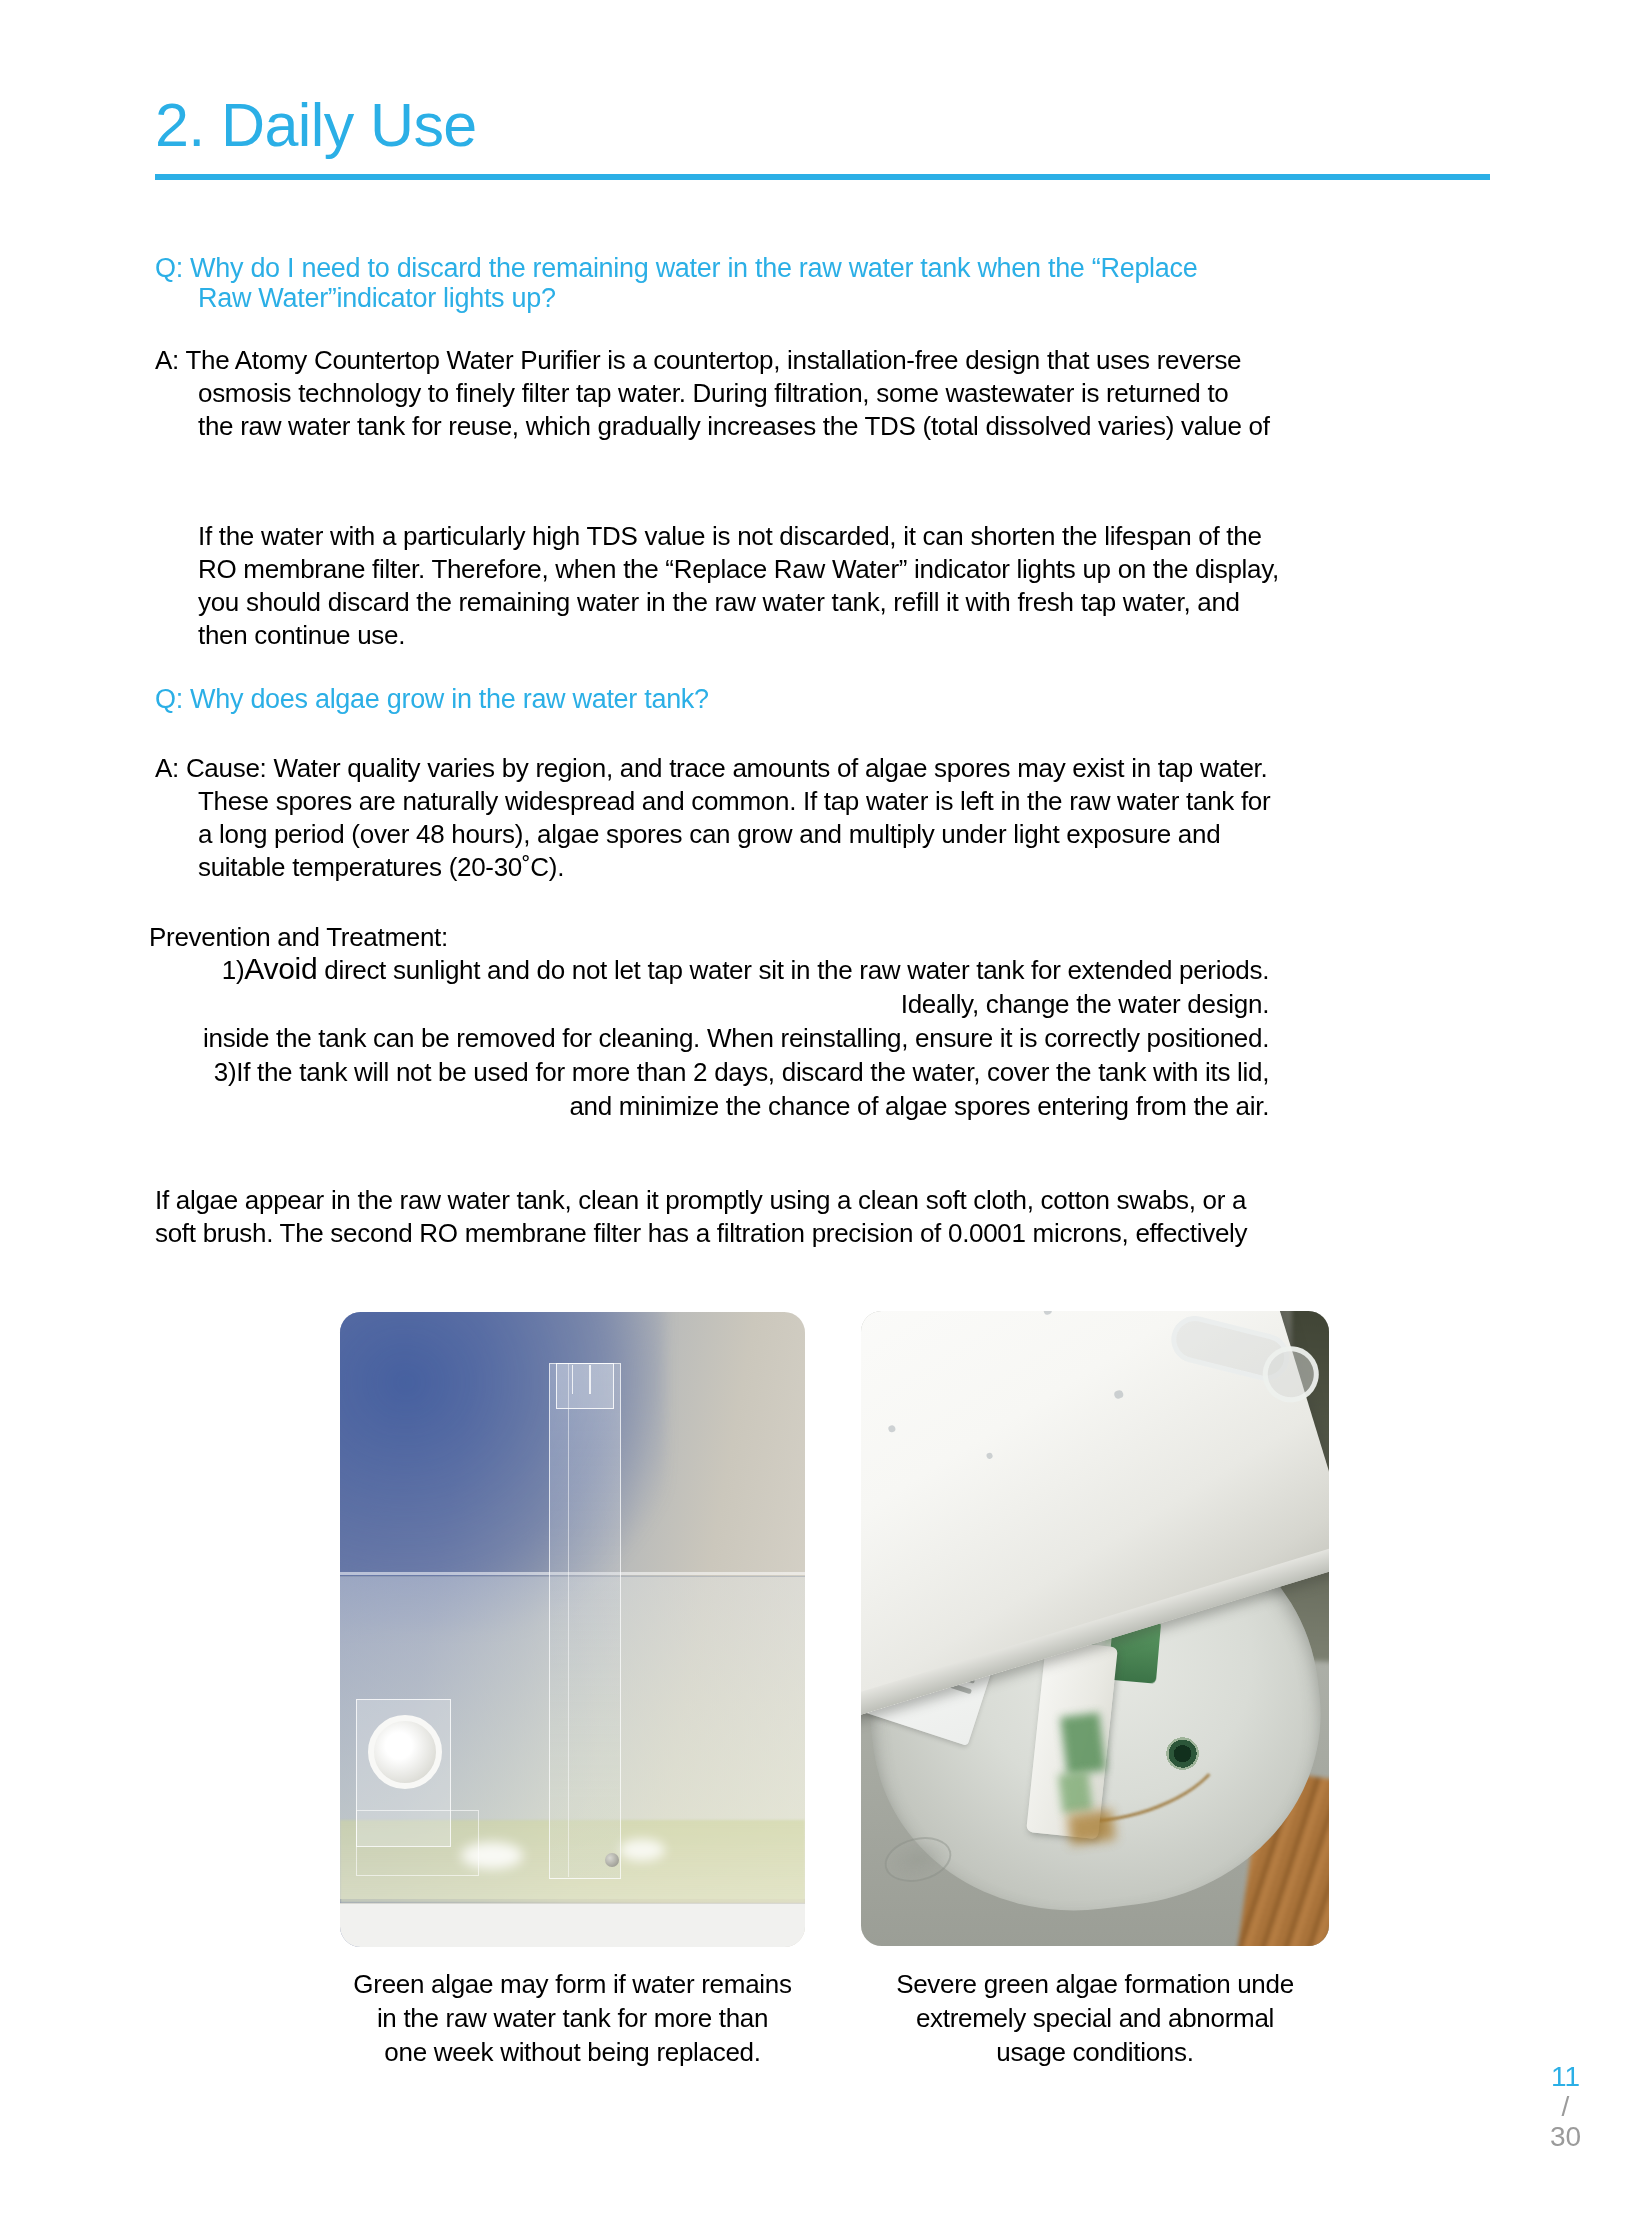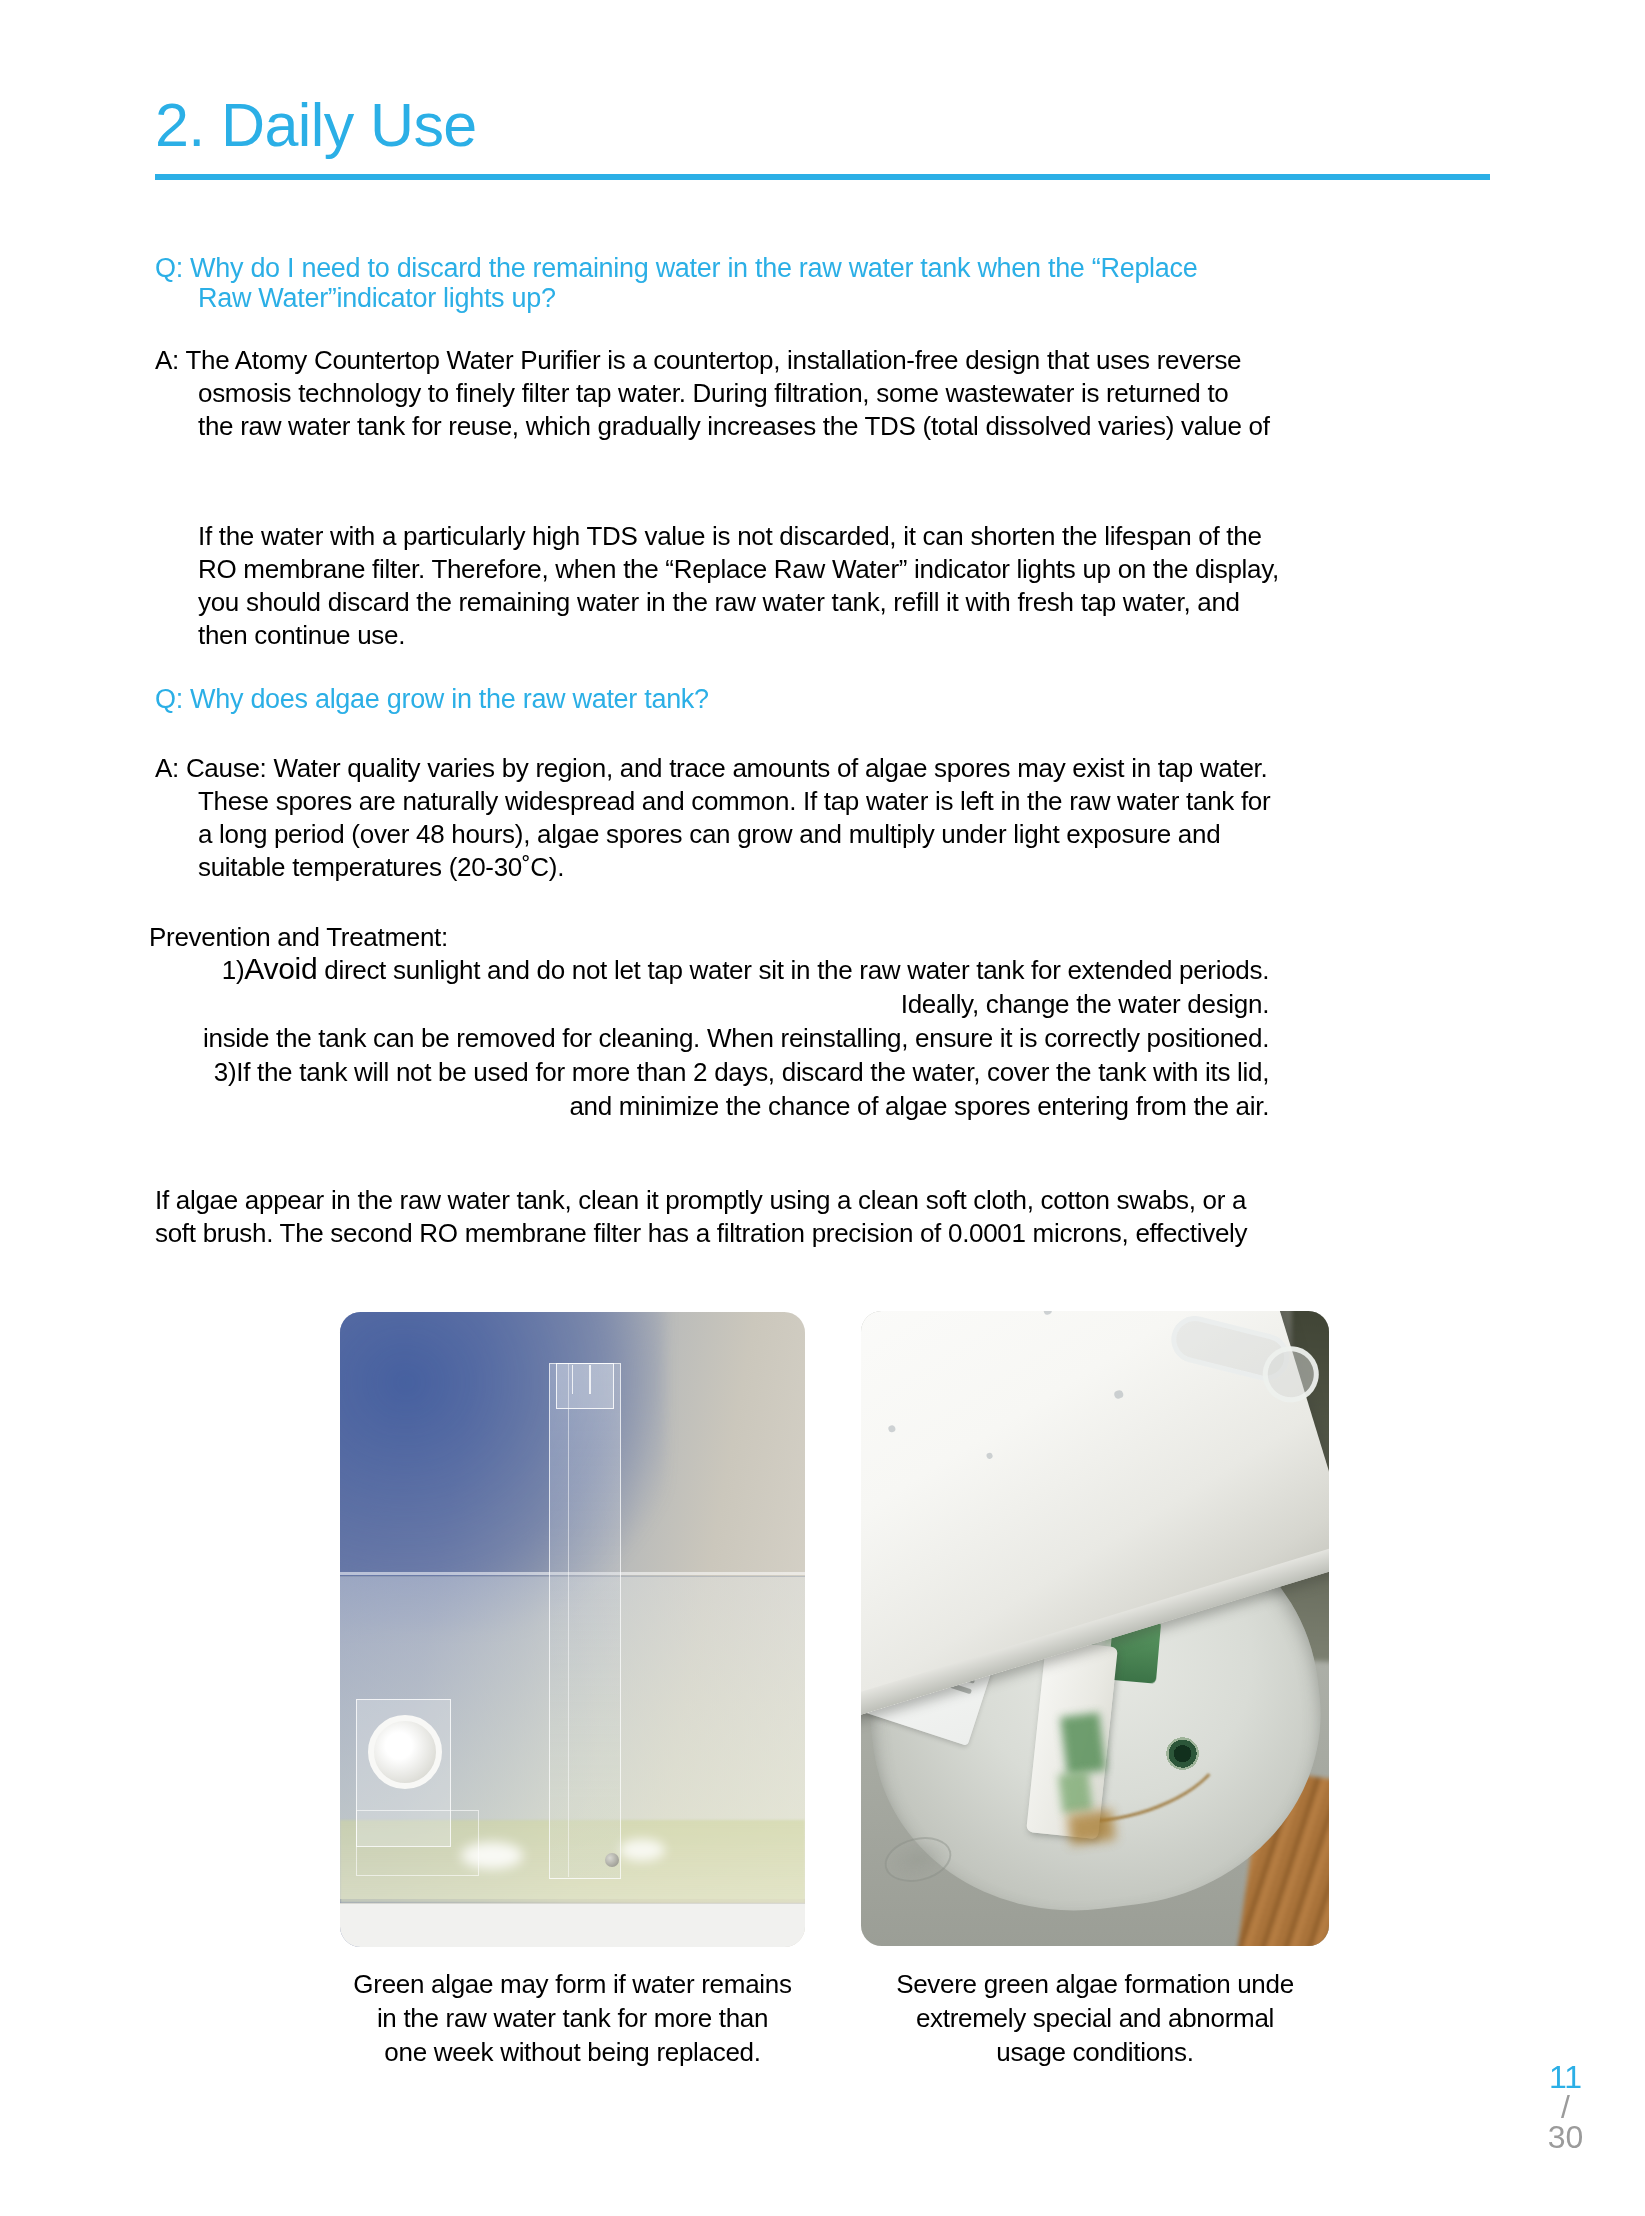--- a/index.html
+++ b/index.html
@@ -94,21 +94,21 @@
   .drop{border-radius:50%;background:rgba(170,176,182,.55);}
   .pr-tube{right:1%;top:1%;width:155px;height:77px;transform:rotate(14deg);}
   .pr-tube-body{left:0;top:11.6px;width:110px;height:37px;border-radius:26px;
     border:5.2px solid rgba(235,238,238,.9);background:rgba(205,210,210,.35);}
   .pr-tube-end{left:97px;top:18px;width:46px;height:46px;border-radius:50%;
     border:5.2px solid rgba(240,242,240,.9);background:rgba(215,218,216,.5);}
   .pr-indent{left:5%;top:83%;width:64px;height:39px;border-radius:50%;transform:rotate(-14deg);
     border:2.6px solid rgba(130,134,126,.38);background:radial-gradient(ellipse,rgba(150,154,146,.35),rgba(190,193,186,.12) 75%);}
   
   .caption{font-size:26px;line-height:34px;letter-spacing:-0.3px;text-align:center;}
-  .pageno{left:1538px;top:2062px;width:55px;text-align:center;font-size:32px;line-height:30px;}
+  .pageno{left:1538px;top:2062px;width:55px;text-align:center;font-size:28px;line-height:30px;}
   .pageno .cur{color:#2BAFE6;}
   .pageno .sep,.pageno .tot{color:#9B9B9B;}
 </style>
 </head>
 <body>
 
 <div class="abs doc-title">2. Daily Use</div>
 <div class="abs title-rule"></div>
 
 <div class="abs q-head" style="left:155px;top:253px;">

